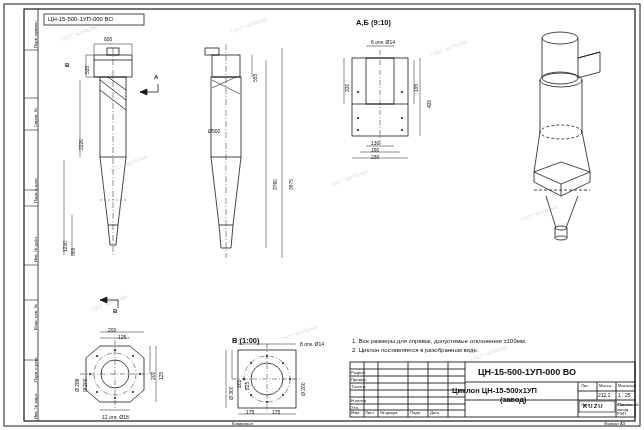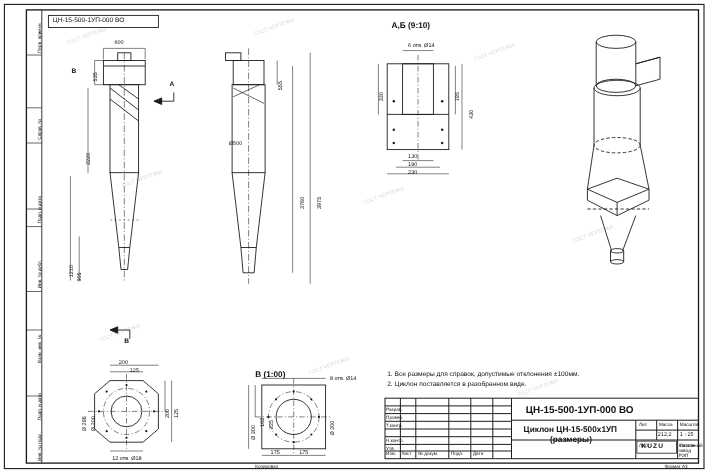--- a/index.html
+++ b/index.html
@@ -311,22 +311,22 @@
   <div class="txt tiny" style="left:430px;top:410px;">Дата</div>
 
   <div class="txt tiny" style="left:351px;top:370px;">Разраб.</div>
   <div class="txt tiny" style="left:351px;top:377px;">Провер.</div>
   <div class="txt tiny" style="left:351px;top:384px;">Т.контр.</div>
   <div class="txt tiny" style="left:351px;top:391px;"></div>
   <div class="txt tiny" style="left:351px;top:398px;">Н.контр.</div>
   <div class="txt tiny" style="left:351px;top:405px;">Утв.</div>
 
   <div class="txt lg" style="left:478px;top:367px;">ЦН-15-500-1УП-000 ВО</div>
-  <div class="txt md bold" style="left:476px;top:386px;text-align:center;">Циклон ЦН-15-500х1УП</div>
-  <div class="txt md bold" style="left:500px;top:395px;">(размеры)</div>
+  <div class="txt md bold" style="left:452px;top:386px;text-align:center;">Циклон ЦН-15-500х1УП</div>
+  <div class="txt md bold" style="left:500px;top:395px;">(завод)</div>
 
   <div class="txt tiny" style="left:581px;top:383px;">Лит.</div>
   <div class="txt tiny" style="left:599px;top:383px;">Масса</div>
   <div class="txt tiny" style="left:618px;top:383px;">Масштаб</div>
   <div class="txt xs" style="left:598px;top:392px;">212,2</div>
   <div class="txt xs" style="left:618px;top:392px;">1 : 25</div>
   <div class="txt tiny" style="left:581px;top:402px;">Лист</div>
   <div class="txt tiny" style="left:618px;top:402px;">Листов</div>
 
   <svg width="644" height="430">

